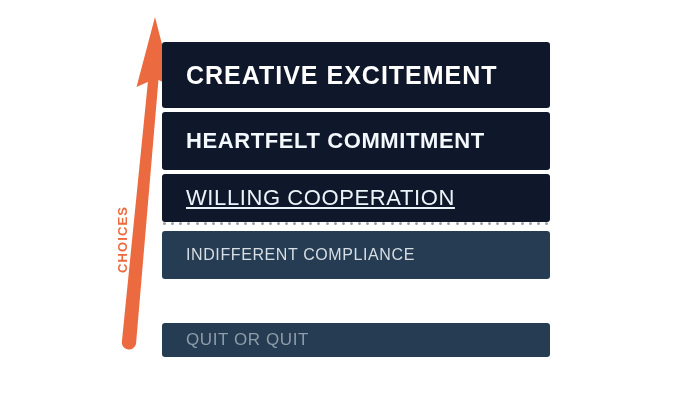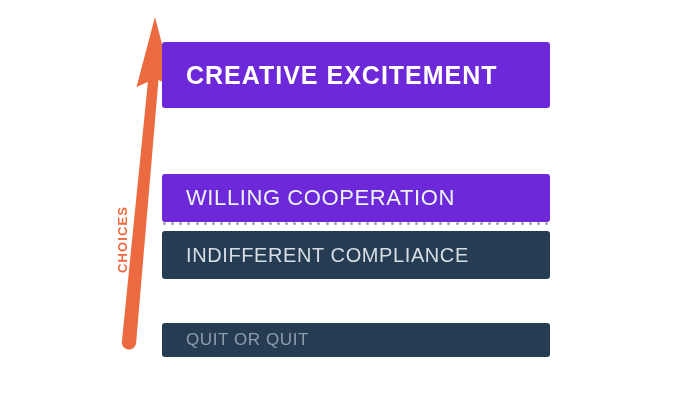--- a/index.html
+++ b/index.html
@@ -34,34 +34,34 @@
   
   .bar{
     position:absolute;
     left:162px;
     width:388px;
     border-radius:3px;
     box-sizing:border-box;
     display:flex;
     align-items:center;
   }
-  .bar.blue{background:#6d28d9;}
+  .bar.blue{background:#0f172a;}
   .bar.navy{background:#253c52;}
 
   .bar-label{
     margin-left:24px;
     color:#ffffff;
     white-space:nowrap;
   }
 
   
   .t1{font-size:25px;font-weight:bold;letter-spacing:1.0px;}
   .t2{font-size:22px;font-weight:bold;letter-spacing:0.6px;color:#f2f8fc;}
-  .t3{font-size:22px;font-weight:normal;letter-spacing:0.6px;color:#ebf4fa;}
-  .t4{font-size:20px;font-weight:normal;letter-spacing:0.6px;color:#d7dee5;text-align:center;}
+  .t3{font-size:22px;font-weight:normal;letter-spacing:0.6px;color:#ebf4fa;text-decoration:underline;}
+  .t4{font-size:16px;font-weight:normal;letter-spacing:0.6px;color:#d7dee5;text-align:center;}
   .t5{font-size:18px;font-weight:normal;letter-spacing:0.6px;color:#8e9daa;}
   .t6{font-size:17px;font-weight:normal;letter-spacing:0.6px;color:#8e9daa;}
 
   
   #dotted-divider{
     position:absolute;
     left:161px;
     top:222px;
     width:390px;
     height:5px;
@@ -87,20 +87,23 @@
       <path d="M 55.0 3 L 73.0 73 L 55.5 64.5 L 36.5 73 Z" fill="#ec6a3f"></path>
     </svg>
   </div>
 
   <div id="choices-label">CHOICES</div>
 
   <div class="bar blue" style="top:42px;height:66px;">
     <span class="bar-label t1">CREATIVE EXCITEMENT</span>
   </div>
 
+  <div class="bar blue" style="top:112px;height:58px;">
+    <span class="bar-label t2">HEARTFELT COMMITMENT</span>
+  </div>
 
   <div class="bar blue" style="top:174px;height:48px;">
     <span class="bar-label t3">WILLING COOPERATION</span>
   </div>
 
   <div id="dotted-divider">
       <span class="dot" style="left: 2px; background: rgb(154, 163, 169);"></span>
       <span class="dot" style="left: 10.125px; background: rgb(154, 163, 169);"></span>
       <span class="dot" style="left: 18.25px; background: rgb(154, 163, 169);"></span>
       <span class="dot" style="left: 26.375px; background: rgb(154, 163, 169);"></span>

